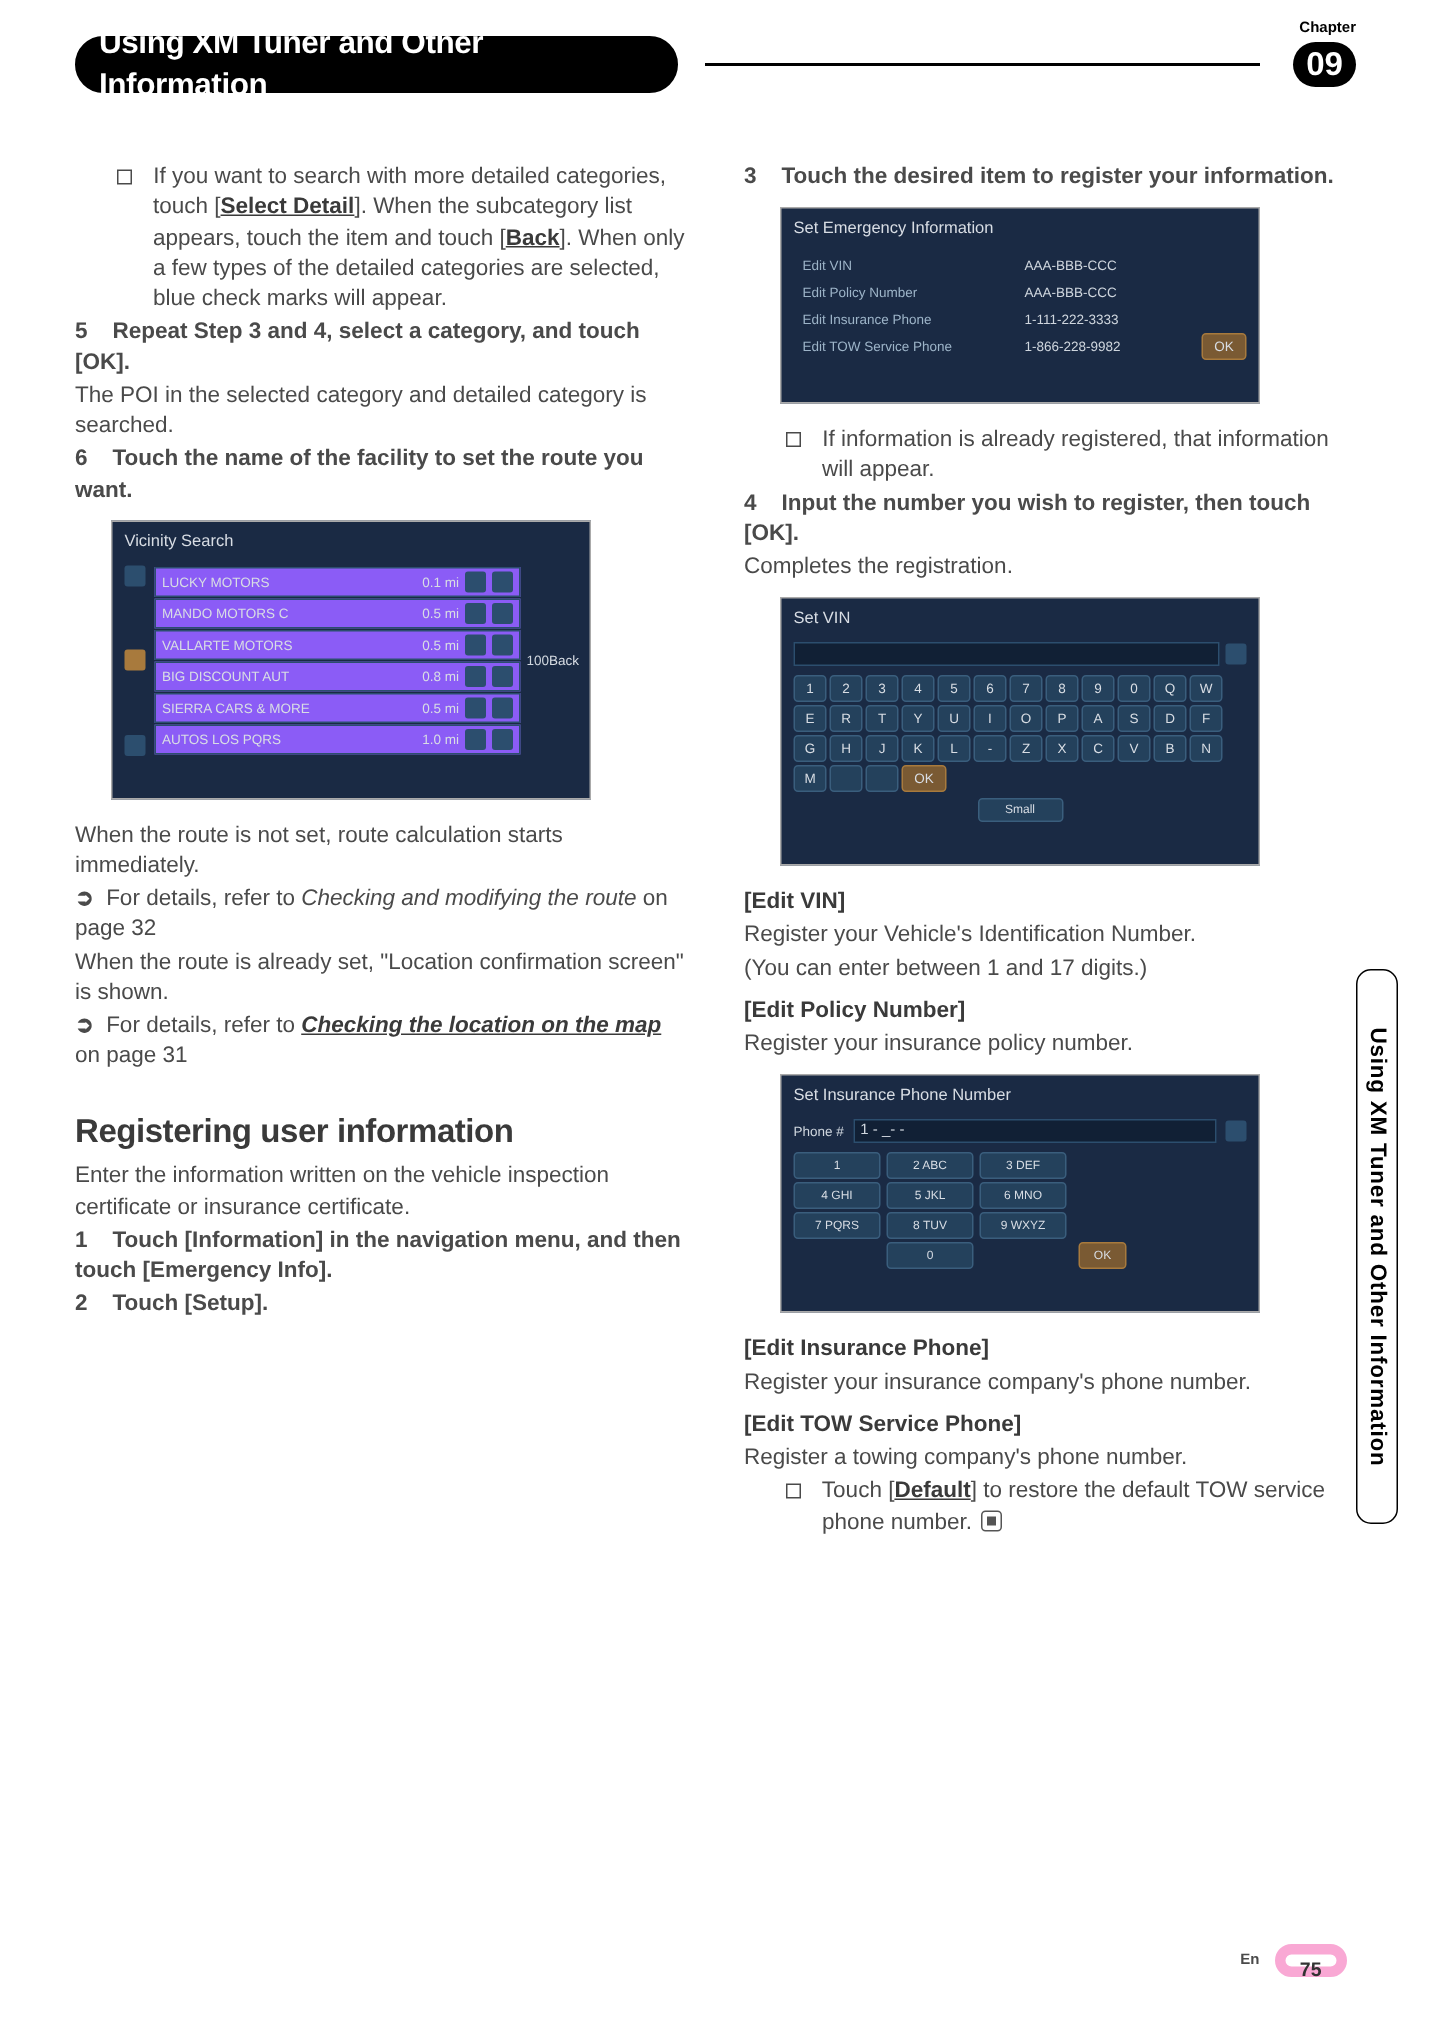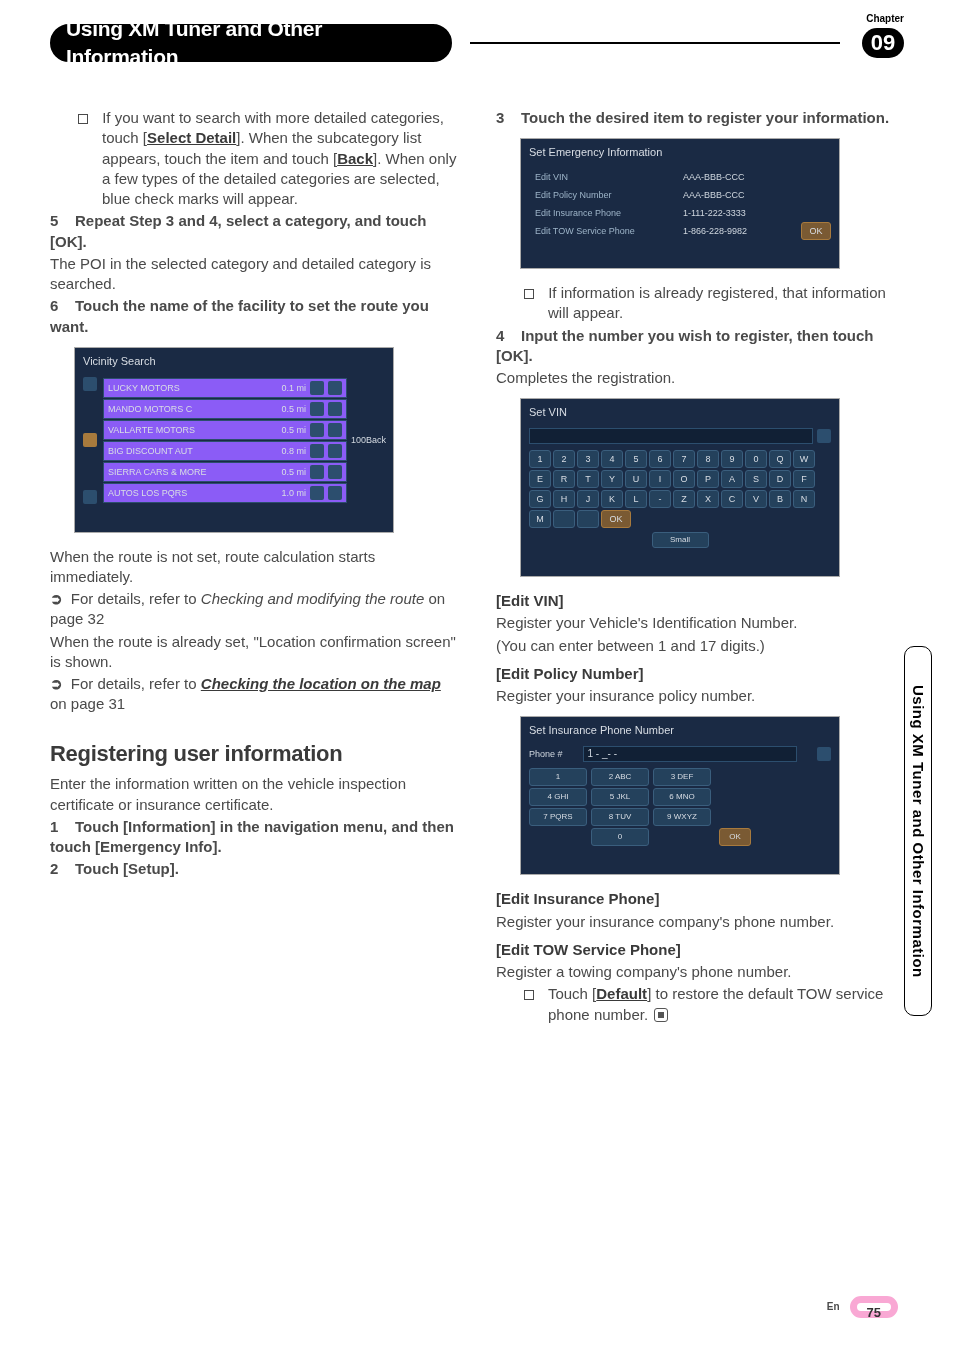--- a/index.html
+++ b/index.html
@@ -405,21 +405,21 @@
 
     <p class="bracket-label">[<span>Edit VIN</span>]</p>
     <p class="plain">Register your Vehicle's Identification Number.</p>
     <p class="plain">(You can enter between 1 and 17 digits.)</p>
 
     <p class="bracket-label">[<span>Edit Policy Number</span>]</p>
     <p class="plain">Register your insurance policy number.</p>
 
     <div class="screenshot">
       <div class="screenshot-title">Set Insurance Phone Number</div>
-      <div style="display:flex; gap:20px; align-items:center;">
+      <div style="display:flex; gap:6px; align-items:center;">
         <span style="font-size:9px;">Phone #</span>
         <div style="flex:1; height:16px; background:#112035; border:1px solid #2c4e6e; padding:0 4px; line-height:14px;">1 - _- -</div>
         <div class="scr-icon"></div>
       </div>
       <div style="display:flex; gap:8px; align-items:flex-end;">
         <div class="phonepad">
           <div class="phonepad-row">
               <div class="pk">1</div>
               <div class="pk">2 ABC</div>
               <div class="pk">3 DEF</div>

